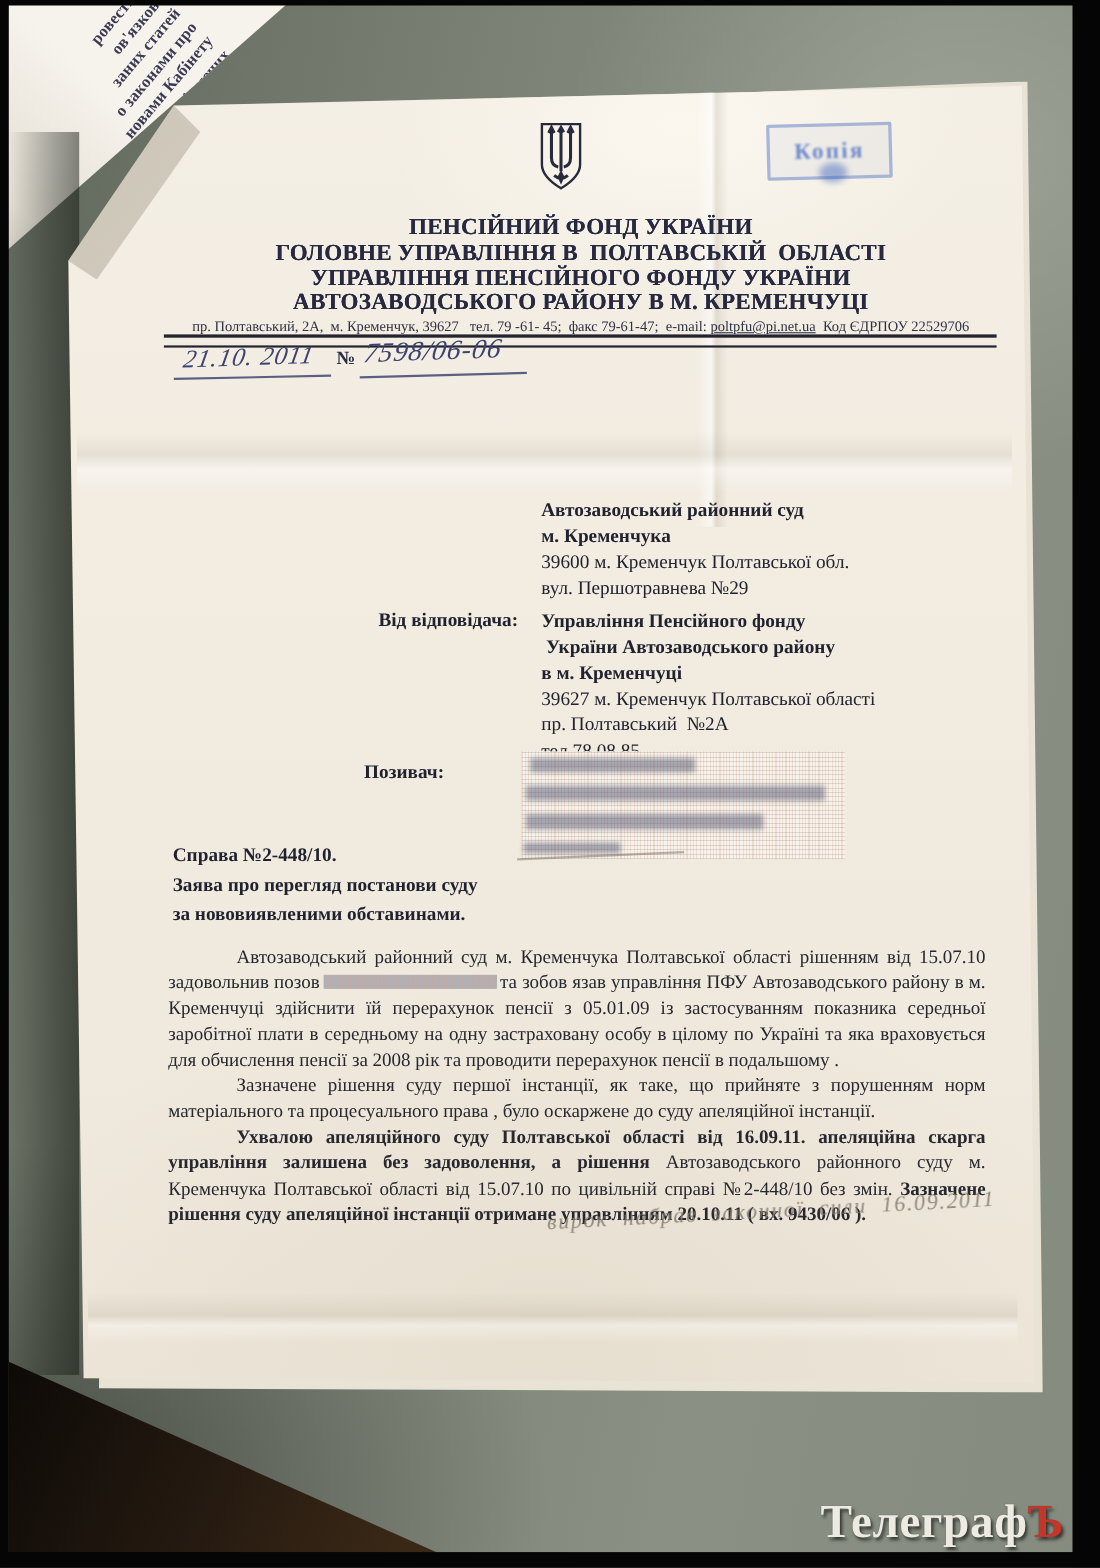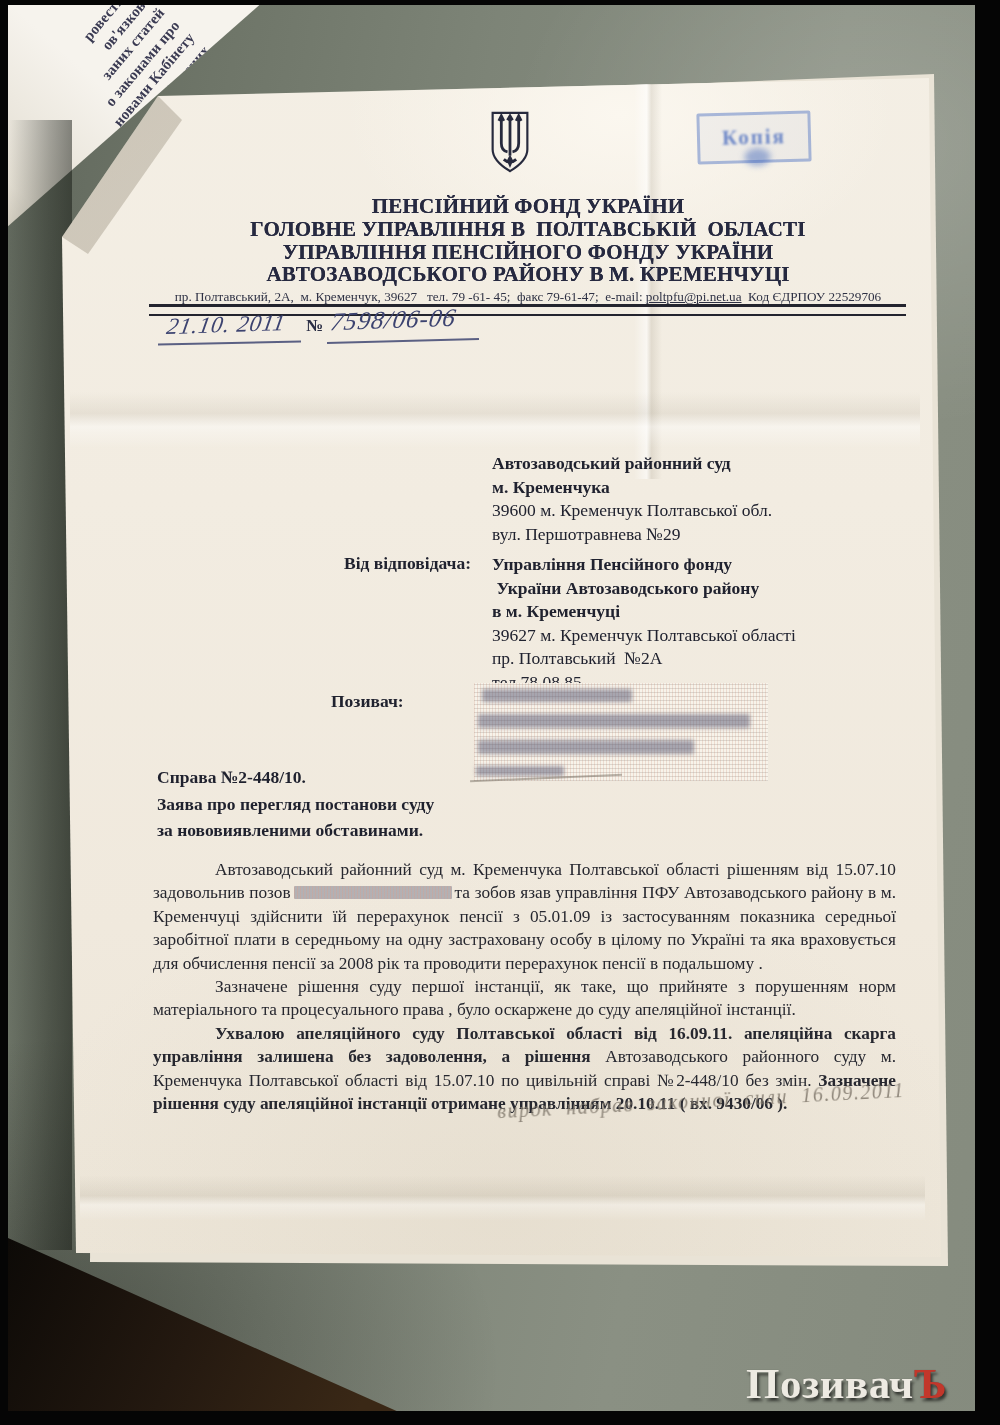--- a/index.html
+++ b/index.html
@@ -190,21 +190,21 @@
   </div>
 
   <div class="c bodytext">
     <p><span>Автозаводський районний суд м. Кременчука Полтавської області рішенням від 15.07.10 задовольнив позов</span><span class="inline-redact"></span><span>та зобов язав управління ПФУ Автозаводського району в м. Кременчуці здійснити їй перерахунок пенсії з 05.01.09 із застосуванням показника середньої заробітної плати в середньому на одну застраховану особу в цілому по Україні та яка враховується для обчислення пенсії за 2008 рік та проводити перерахунок пенсії в подальшому .</span></p>
     <p>Зазначене рішення суду першої інстанції, як таке, що прийняте з порушенням норм матеріального та процесуального права , було оскаржене до суду апеляційної інстанції.</p>
     <p><span class="bold">Ухвалою апеляційного суду Полтавської області від 16.09.11. апеляційна скарга управління залишена без задоволення, а рішення </span><span>Автозаводського районного суду м. Кременчука Полтавської області від 15.07.10 по цивільній справі №2-448/10 без змін. </span><span class="bold">Зазначене рішення суду апеляційної інстанції отримане управлінням 20.10.11 ( вх. 9430/06 ).</span></p>
   </div>
 
   <div class="c pencil-note">вирок набрав законної сили  16.09.2011</div>
 
-  <div class="c watermark"><span>Позивач</span><span class="wm-suffix">Ъ</span></div>
+  <div class="c watermark"><span>Телеграф</span><span class="wm-suffix">Ъ</span></div>
 
   <div class="vignette"></div>
 
   <div class="frame top"></div>
   <div class="frame left"></div>
   <div class="frame right"></div>
   <div class="frame bottom"></div>
 </div>
 
 </body></html>

